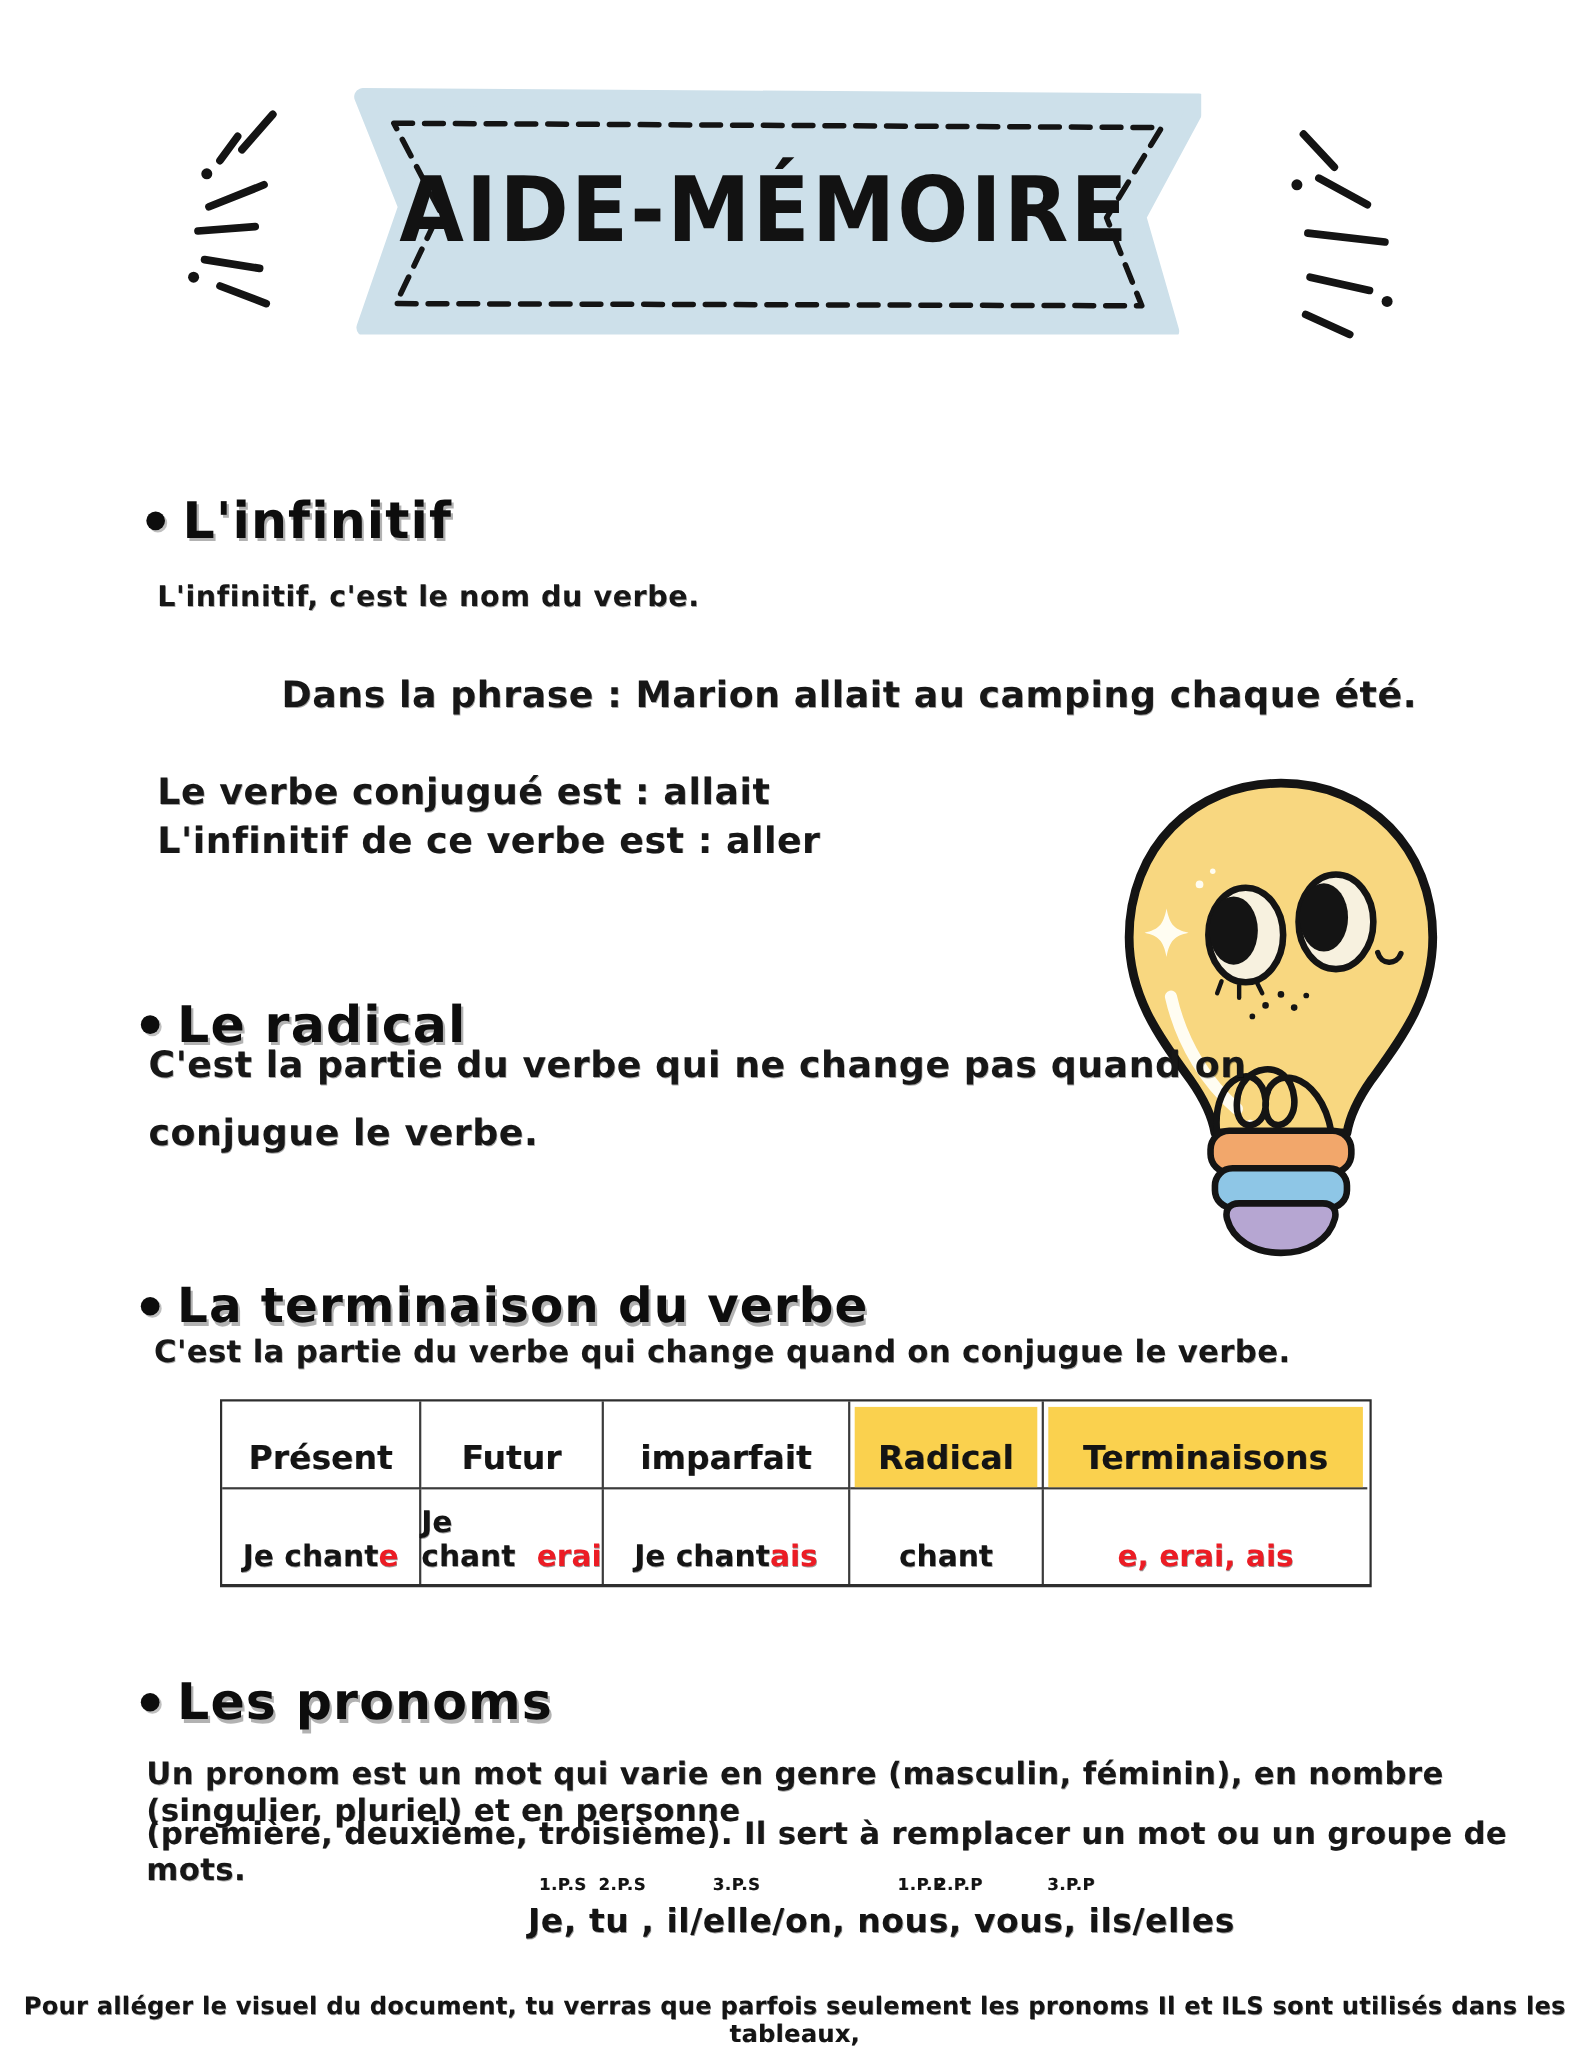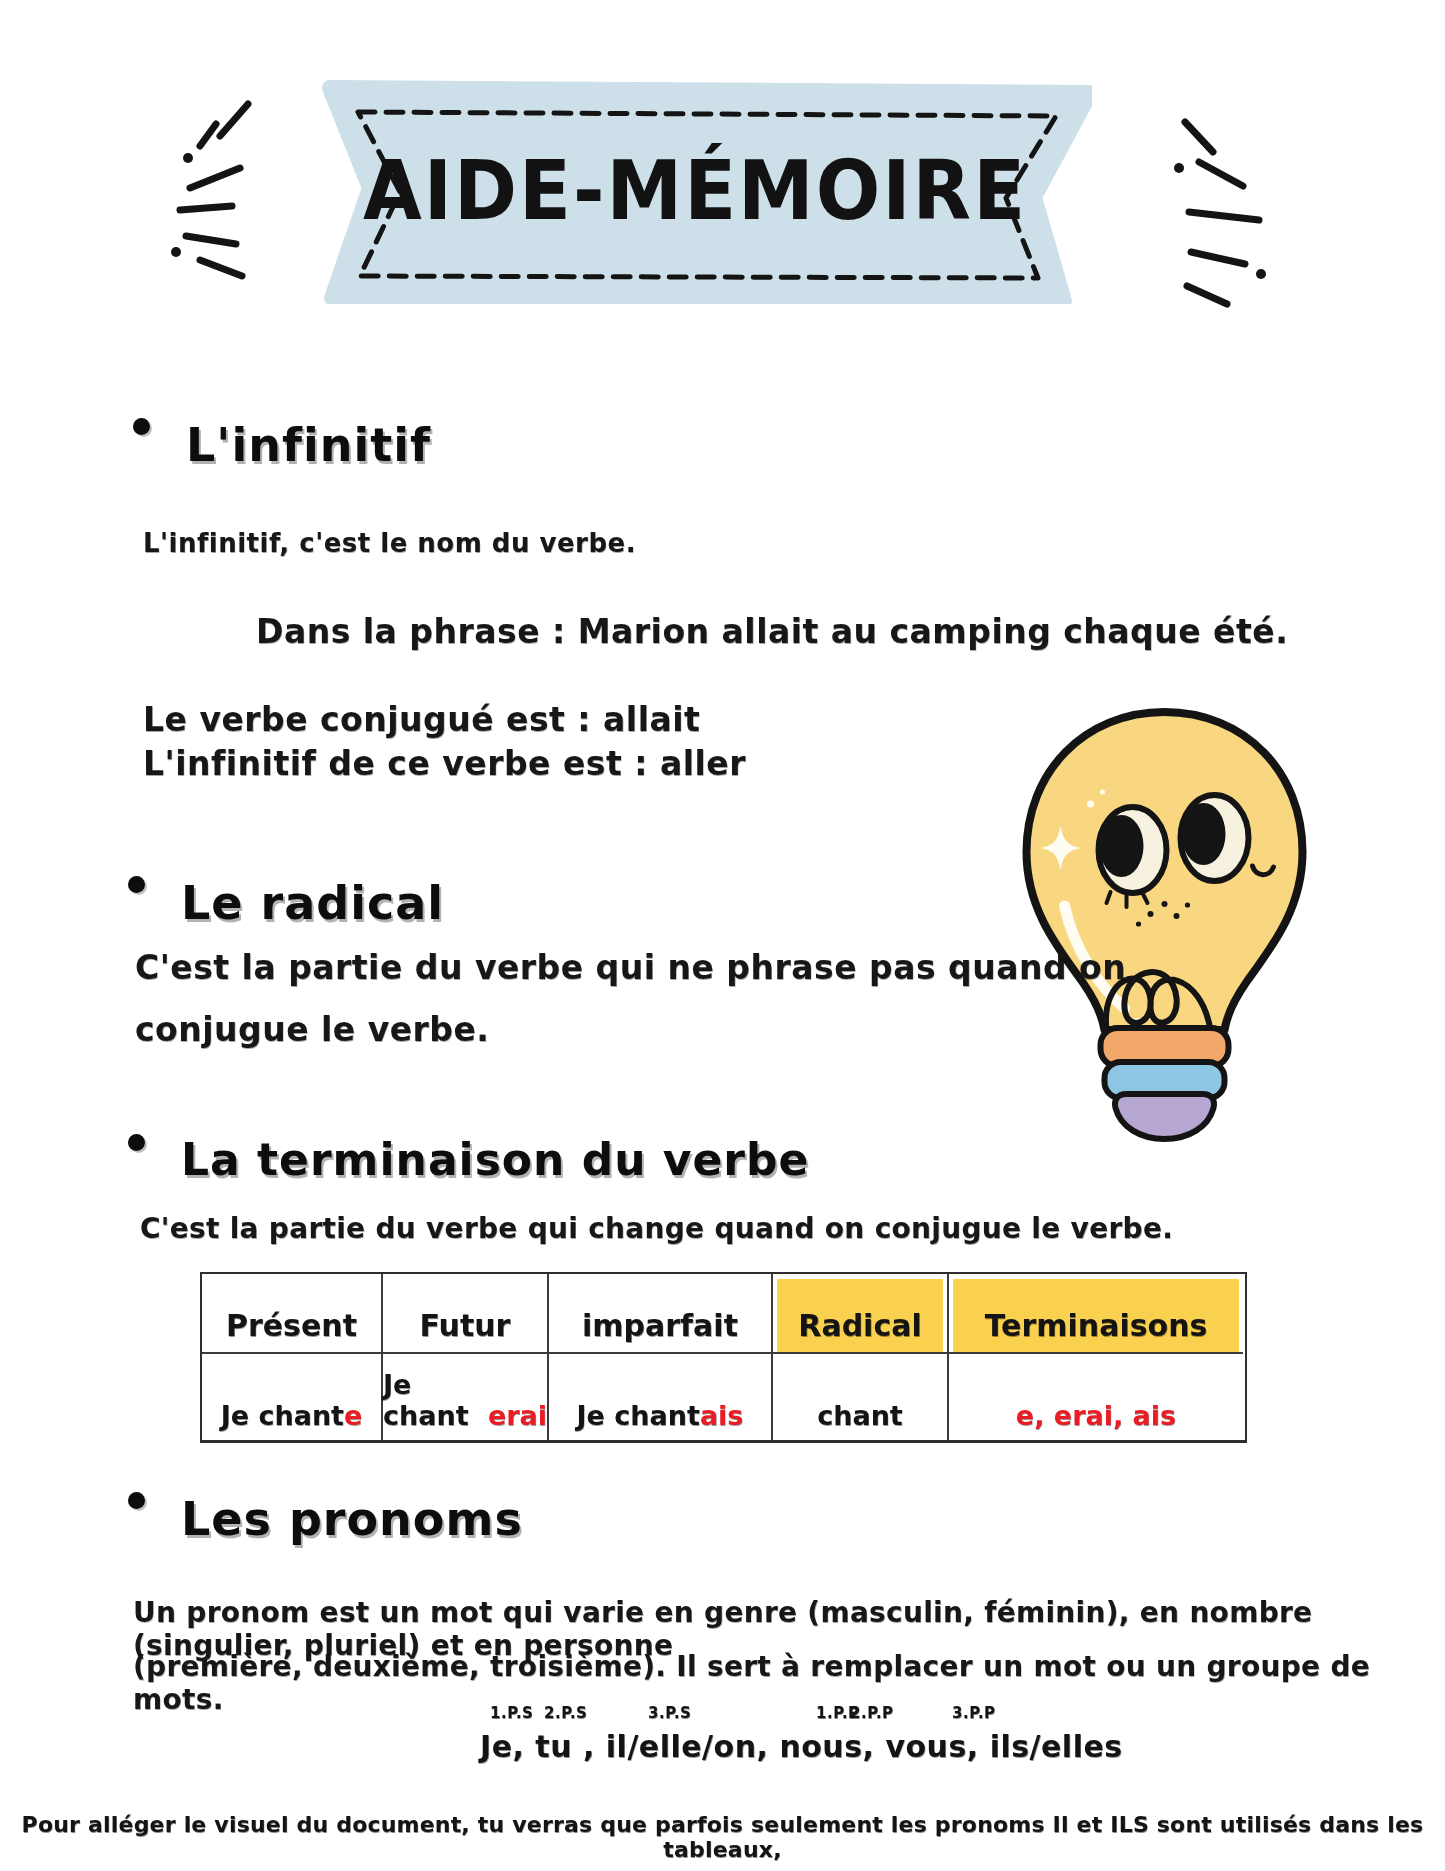--- a/index.html
+++ b/index.html
@@ -8,21 +8,21 @@
   .abs{position:absolute;}
 
   
   #banner-wrap{left:298px;top:76px;width:794px;height:228px;}
   #banner-title{position:absolute;left:0;top:0;width:100%;height:100%;
      display:flex;align-items:center;justify-content:center;
      font-size:76px;font-weight:900;letter-spacing:2px;color:#121212;
      transform:scaleY(1.08);}
 
   
-  .heading{display:flex;gap:36px;}
+  .heading{display:flex;align-items:center;gap:16px;margin-top:28px;}
   .heading .txt{font-size:46px;font-weight:900;letter-spacing:1px;color:#0d0d0d;
      text-shadow:2px 3px 0 rgba(0,0,0,.30);}
   .bullet{width:17px;height:17px;border-radius:50%;background:#0d0d0d;flex:0 0 auto;
      box-shadow:2px 2px 0 rgba(0,0,0,.25);}
 
   
   .hw{font-weight:700;letter-spacing:.5px;color:#171717;text-shadow:.6px .8px 0 rgba(0,0,0,.35);}
   .sz26{font-size:26px;} .sz27{font-size:33px;} .sz23{font-size:28px;letter-spacing:.3px;}
 
   
@@ -129,21 +129,21 @@
 
     <rect x="86" y="328" width="128" height="38" rx="17" fill="#F2A76B" stroke="#141414" stroke-width="6"></rect>
     <rect x="90" y="362" width="120" height="36" rx="16" fill="#8EC6E6" stroke="#141414" stroke-width="6"></rect>
     <path d="M112,394 h76 c9,0 13,6 11,14 c-5,19 -25,31 -49,31 c-24,0 -44,-12 -49,-31 c-2,-8 2,-14 11,-14 z" fill="#B6A6D2" stroke="#141414" stroke-width="6" stroke-linejoin="round"></path>
   </svg>
 
   <div class="abs heading" style="left:128px;top:876px;">
     <div class="bullet"></div>
     <div class="txt">Le radical</div>
   </div>
-  <div class="abs hw sz27" style="left:135px;top:948px;">C'est la partie du verbe qui ne phrase pas quand on</div>
+  <div class="abs hw sz27" style="left:135px;top:948px;">C'est la partie du verbe qui ne change pas quand on</div>
   <div class="abs hw sz27" style="left:135px;top:1010px;">conjugue le verbe.</div>
 
   <div class="abs heading" style="left:128px;top:1134px;">
     <div class="bullet"></div>
     <div class="txt" style="font-size:44px;">La terminaison du verbe</div>
   </div>
   <div class="abs hw sz23" style="left:140px;top:1212px;">C'est la partie du verbe qui change quand on conjugue le verbe.</div>
 
   <div class="abs" id="conj-table">
     <div class="th">

